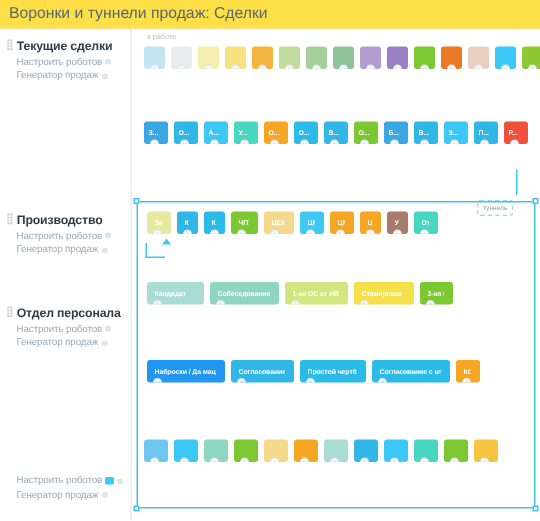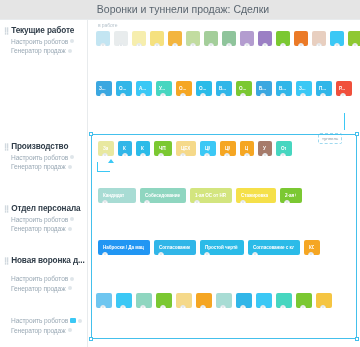--- a/index.html
+++ b/index.html
@@ -12,23 +12,22 @@
     position:relative;
   }
 
   
   .header{
     height:20px;
     padding:3px 0 0 6px;
     font-size:10.5px;
     color:#5b6670;
     border-bottom:1px solid #e8ebed;
-    background:#e5e5e5;
+    background:#fde047;
     white-space:nowrap;
-    text-align:center;
   }
 
   
   .body{
     position:relative;
     height:327px;
     display:flex;
   }
   .sidebar{
     width:88px;
@@ -167,21 +166,21 @@
 
 <div class="header">Воронки и туннели продаж: Сделки</div>
 
 <div class="body">
 
   <div class="sidebar">
 
     <div class="f-row" style="top:6px">
       <div class="f-title">
         <span class="grip">⣿</span>
-        <span>Текущие работе</span>
+        <span>Текущие сделки</span>
       </div>
       <div class="f-link">
         <span>Настроить роботов</span>
         <span class="dot"></span>
       </div>
       <div class="f-link">
         <span>Генератор продаж</span>
         <span class="dot"></span>
       </div>
     </div>
@@ -210,34 +209,20 @@
       <div class="f-link">
         <span>Настроить роботов</span>
         <span class="dot"></span>
       </div>
       <div class="f-link">
         <span>Генератор продаж</span>
         <span class="dot"></span>
       </div>
     </div>
 
-    <div class="f-row" style="top:236px">
-      <div class="f-title">
-        <span class="grip">⣿</span>
-        <span>Новая воронка д...</span>
-      </div>
-      <div class="f-link" style="margin-top:10px">
-        <span>Настроить роботов</span>
-        <span class="dot"></span>
-      </div>
-      <div class="f-link">
-        <span>Генератор продаж</span>
-        <span class="dot"></span>
-      </div>
-    </div>
 
     <div class="f-row" style="top:288px">
       <div class="f-link" style="margin-top:9px">
         <span>Настроить роботов</span>
         <span class="folder"></span>
         <span class="dot"></span>
       </div>
       <div class="f-link">
         <span>Генератор продаж</span>
         <span class="dot"></span>

